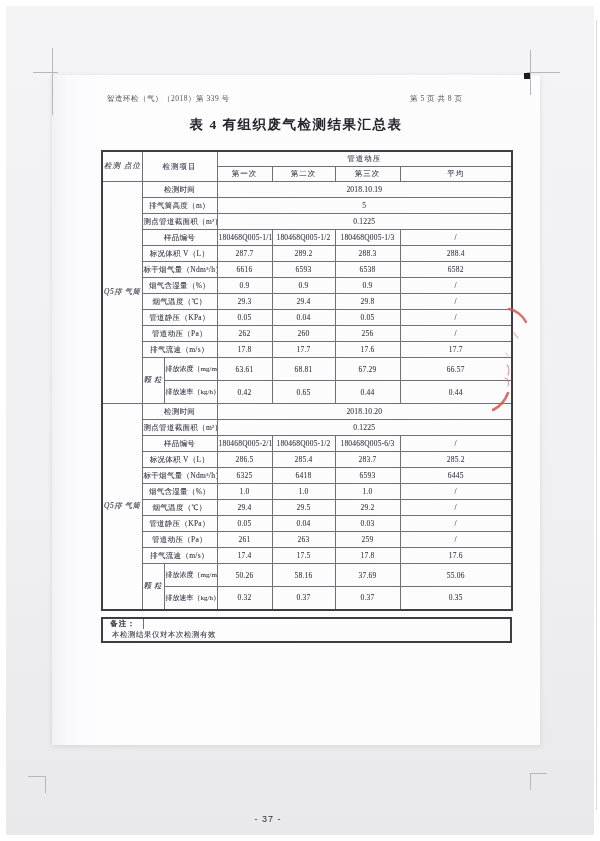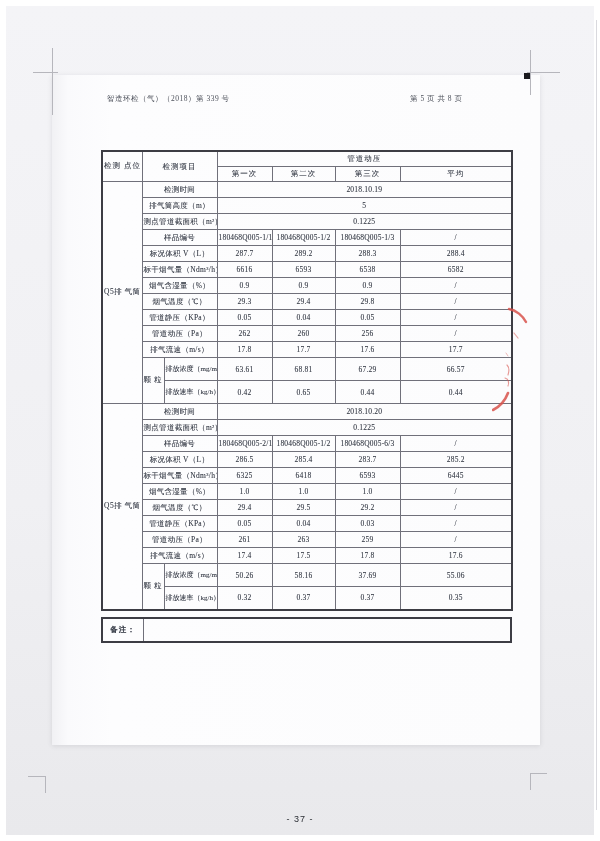--- a/index.html
+++ b/index.html
@@ -44,44 +44,44 @@
     border:2px solid #3d3d44;
     text-shadow:0 0 0.5px rgba(62,67,78,0.45);
   }
   table.doc-table td{
     border:1px solid #70707a;text-align:center;padding:0 1px;
     overflow:hidden;white-space:nowrap;
   }
   table.doc-table thead td{height:14px;letter-spacing:1px;}
   table.doc-table tbody tr{height:16px;}
   table.doc-table tbody tr.tall{height:23px;}
-  td.corner,td.point,td.group{white-space:pre-line;line-height:1.45;letter-spacing:0.5px;}
+  td.corner,td.point,td.group{white-space:pre-line;line-height:1.45;letter-spacing:0.5px;font-style:italic;}
   td.lbl{letter-spacing:0.3px;}
   td.lbl.sub{font-size:7px;letter-spacing:0;}
   td.val{letter-spacing:0.2px;}
   
   .note-box{
     width:406.8px;height:22px;margin-top:6px;
     border:2px solid #3d3d44;display:flex;align-items:stretch;
     font-size:7.5px;color:#3e434e;background:transparent;
     text-shadow:0 0 0.5px rgba(62,67,78,0.45);
+    flex-direction:column;
   }
   .note-label{
     width:40px;border-right:1px solid #70707a;display:flex;
     align-items:center;justify-content:center;font-weight:bold;letter-spacing:1px;
   }
   .note-text{flex:1;display:flex;align-items:center;padding-left:9px;letter-spacing:0.5px;}
   
   .annotation{position:absolute;left:492px;top:293px;z-index:6;}
   
   .page-number{
     position:absolute;left:0;top:814px;width:536px;text-align:center;
     font-size:9px;color:#2b2e34;font-family:"Liberation Sans", sans-serif;
     letter-spacing:1px;
-    margin-left:32px;
   }
 </style>
 </head>
 <body>
 
 <div class="backdrop"></div>
 <div class="edge-line-right"></div>
 
 <div class="mark" style="left:52px;top:48px;width:1px;height:67px;"></div>
 <div class="mark" style="left:33px;top:72px;width:25px;height:1px;"></div>
@@ -93,20 +93,21 @@
 <div class="mark" style="left:530px;top:773px;width:17px;height:1px;"></div>
 <div class="mark" style="left:530px;top:773px;width:1px;height:17px;"></div>
 
 <div class="page">
 
   <div class="page-head">
     <span class="ph-left">智造环检（气）（2018）第 339 号</span>
     <span class="ph-right">第 5 页 共 8 页</span>
   </div>
 
+  <div class="doc-title">表 4 有组织废气检测结果汇总表</div>
 
   <div class="table-wrap">
     <table class="doc-table">
       <colgroup>
         <col style="width:40px">
           <col style="width:22px">
           <col style="width:53px">
         <col style="width:55px">
           <col style="width:63px">
           <col style="width:65px">
@@ -297,20 +298,21 @@
             <td class="val">0.32</td>
             <td class="val">0.37</td>
             <td class="val">0.37</td>
             <td class="val">0.35</td>
           </tr>
         </tbody>
     </table>
 
     <div class="note-box">
       <div class="note-label">备注：</div>
+      <div class="note-text">本检测结果仅对本次检测有效</div>
     </div>
   </div>
 
 </div>
 
 <svg class="annotation" width="42" height="128" viewBox="0 0 42 128">
   <path d="M17,16 C24,17 31,23 34,29" fill="none" stroke="#d8524b" stroke-width="2.4" stroke-linecap="round" opacity="0.85"></path>
   <path d="M22,40 l4,5" fill="none" stroke="#d8524b" stroke-width="1.2" stroke-linecap="round" opacity="0.5"></path>
   <path d="M14,60 l2,3" fill="none" stroke="#d8524b" stroke-width="1" stroke-linecap="round" opacity="0.4"></path>
   <path d="M15,72 c3,3 2,7 1,10" fill="none" stroke="#d8524b" stroke-width="1.1" stroke-linecap="round" opacity="0.6"></path>

